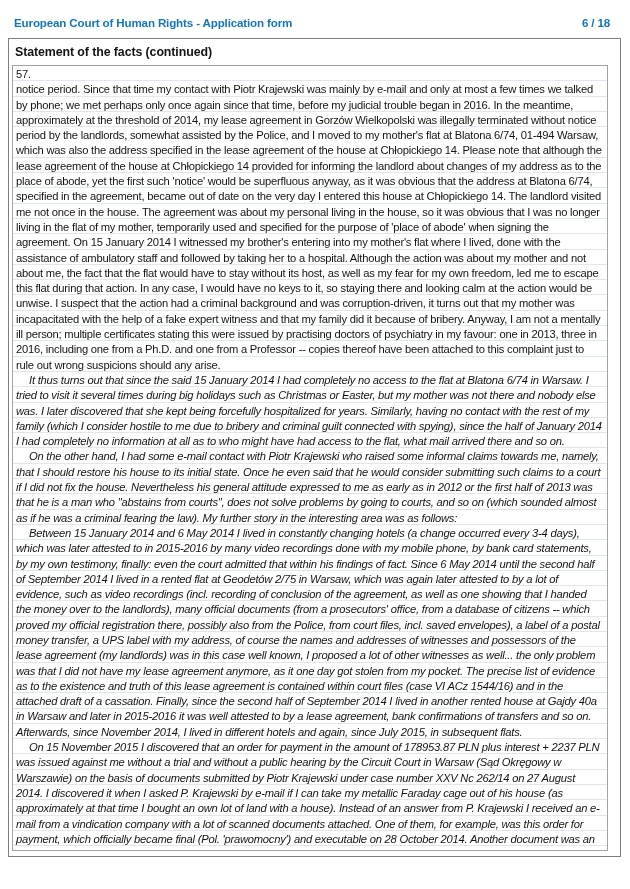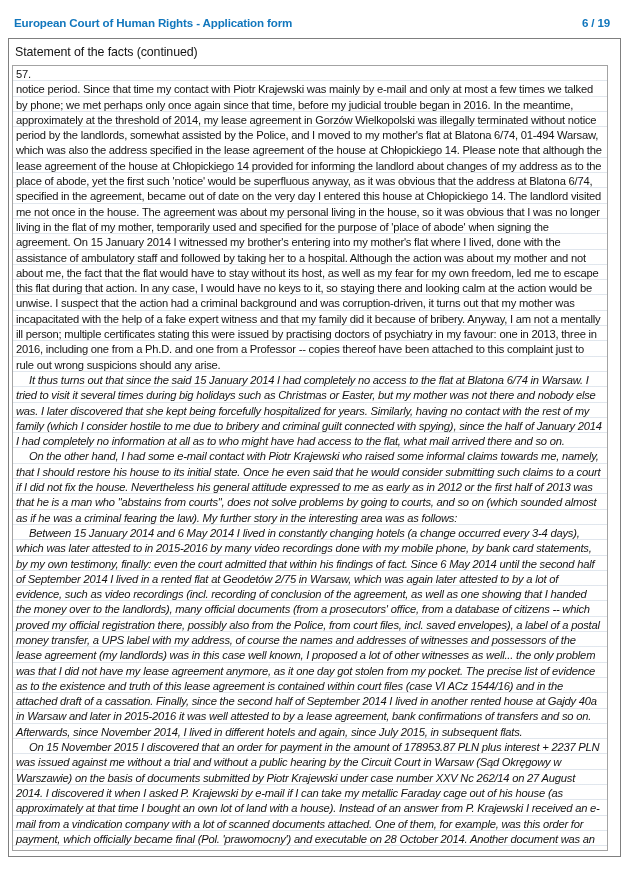--- a/index.html
+++ b/index.html
@@ -26,21 +26,21 @@
   }
   .section-box {
     margin-left: 8px;
     margin-right: 9px;
     border: 1px solid #7f7f7f;
     height: 819px;
     box-sizing: border-box;
     background: #ffffff;
   }
   .section-title {
-    font-weight: 400;
+    font-weight: 700;
     font-size: 12.4px;
     letter-spacing: -0.1px;
     color: #141414;
     padding: 6px 6px 6px 6px;
   }
   .field {
     margin: 0 12px 0 3px;
     border: 1px solid #a3a3a3;
     height: 786px;
     box-sizing: border-box;
@@ -62,21 +62,21 @@
     letter-spacing: -0.22px;
     color: #141414;
   }
   .indent { text-indent: 13px; font-style: italic; }
 </style>
 </head>
 <body>
 
 <div class="top-row">
   <span class="doc-title">European Court of Human Rights - Application form</span>
-  <span class="page-num">6 / 19</span>
+  <span class="page-num">6 / 18</span>
 </div>
 
 <div class="section-box">
   <div class="section-title">Statement of the facts (continued)</div>
   <div class="field">
     <div class="item-number">57.</div>
     <p>notice period.  Since that time my contact with Piotr Krajewski was mainly by e-mail and only at most a few times we talked by phone; we met perhaps only once again since that time, before my judicial trouble began in 2016. In the meantime, approximately at the threshold of 2014, my lease agreement in Gorzów Wielkopolski was illegally terminated without notice period by the landlords, somewhat assisted by the Police, and I moved to my mother's flat at Blatona 6/74, 01-494 Warsaw, which was also the address specified in the lease agreement of the house at Chłopickiego 14. Please note that although the lease agreement of the house at Chłopickiego 14 provided for informing the landlord about changes of my address as to the place of abode, yet the first such 'notice' would be superfluous anyway, as it was obvious that the address at Blatona 6/74, specified in the agreement, became out of date on the very day I entered this house at Chłopickiego 14. The landlord visited me not once in the house. The agreement was about my personal living in the house, so it was obvious that I was no longer living in the flat of my mother, temporarily used and specified for the purpose of 'place of abode' when signing the agreement. On 15 January 2014 I witnessed my brother's entering into my mother's flat where I lived, done with the assistance of ambulatory staff and followed by taking her to a hospital. Although the action was about my mother and not about me, the fact that the flat would have to stay without its host, as well as my fear for my own freedom, led me to escape this flat during that action. In any case, I would have no keys to it, so staying there and looking calm at the action would be unwise. I suspect that the action had a criminal background and was corruption-driven, it turns out that my mother was incapacitated with the help of a fake expert witness and that my family did it because of bribery. Anyway, I am not a mentally ill person; multiple certificates stating this were issued by practising doctors of psychiatry in my favour: one in 2013, three in 2016, including one from a Ph.D. and one from a Professor -- copies thereof have been attached to this complaint just to rule out wrong suspicions should any arise.</p>
     <p class="indent">It thus turns out that since the said 15 January 2014 I had completely no access to the flat at Blatona 6/74 in Warsaw. I tried to visit it several times during big holidays such as Christmas or Easter, but my mother was not there and nobody else was. I later discovered that she kept being forcefully hospitalized for years. Similarly, having no contact with the rest of my family (which I consider hostile to me due to bribery and criminal guilt connected with spying), since the half of January 2014 I had completely no information at all as to who might have had access to the flat, what mail arrived there and so on.</p>
     <p class="indent">On the other hand, I had some e-mail contact with Piotr Krajewski who raised some informal claims towards me, namely, that I should restore his house to its initial state. Once he even said that he would consider submitting such claims to a court if I did not fix the house. Nevertheless his general attitude expressed to me as early as in 2012 or the first half of 2013 was that he is a man who "abstains from courts", does not solve problems by going to courts, and so on (which sounded almost as if he was a criminal fearing the law). My further story in the interesting area was as follows:</p>
     <p class="indent">Between 15 January 2014 and 6 May 2014 I lived in constantly changing hotels (a change occurred every 3-4 days), which was later attested to in 2015-2016 by many video recordings done with my mobile phone, by bank card statements, by my own testimony, finally: even the court admitted that within his findings of fact. Since 6 May 2014 until the second half of September 2014 I lived in a rented flat at Geodetów 2/75 in Warsaw, which was again later attested to by a lot of evidence, such as video recordings (incl. recording of conclusion of the agreement, as well as one showing that I handed the money over to the landlords), many official documents (from a prosecutors' office, from a database of citizens -- which proved my official registration there, possibly also from the Police, from court files, incl. saved envelopes), a label of a postal money transfer, a UPS label with my address, of course the names and addresses of witnesses and possessors of the lease agreement (my landlords) was in this case well known, I proposed a lot of other witnesses as well... the only problem was that I did not have my lease agreement anymore, as it one day got stolen from my pocket. The precise list of evidence as to the existence and truth of this lease agreement is contained within court files (case VI ACz 1544/16) and in the attached draft of a cassation. Finally, since the second half of September 2014 I lived in another rented house at Gajdy 40a in Warsaw and later in 2015-2016 it was well attested to by a lease agreement, bank confirmations of transfers and so on. Afterwards, since November 2014, I lived in different hotels and again, since July 2015, in subsequent flats.</p>

